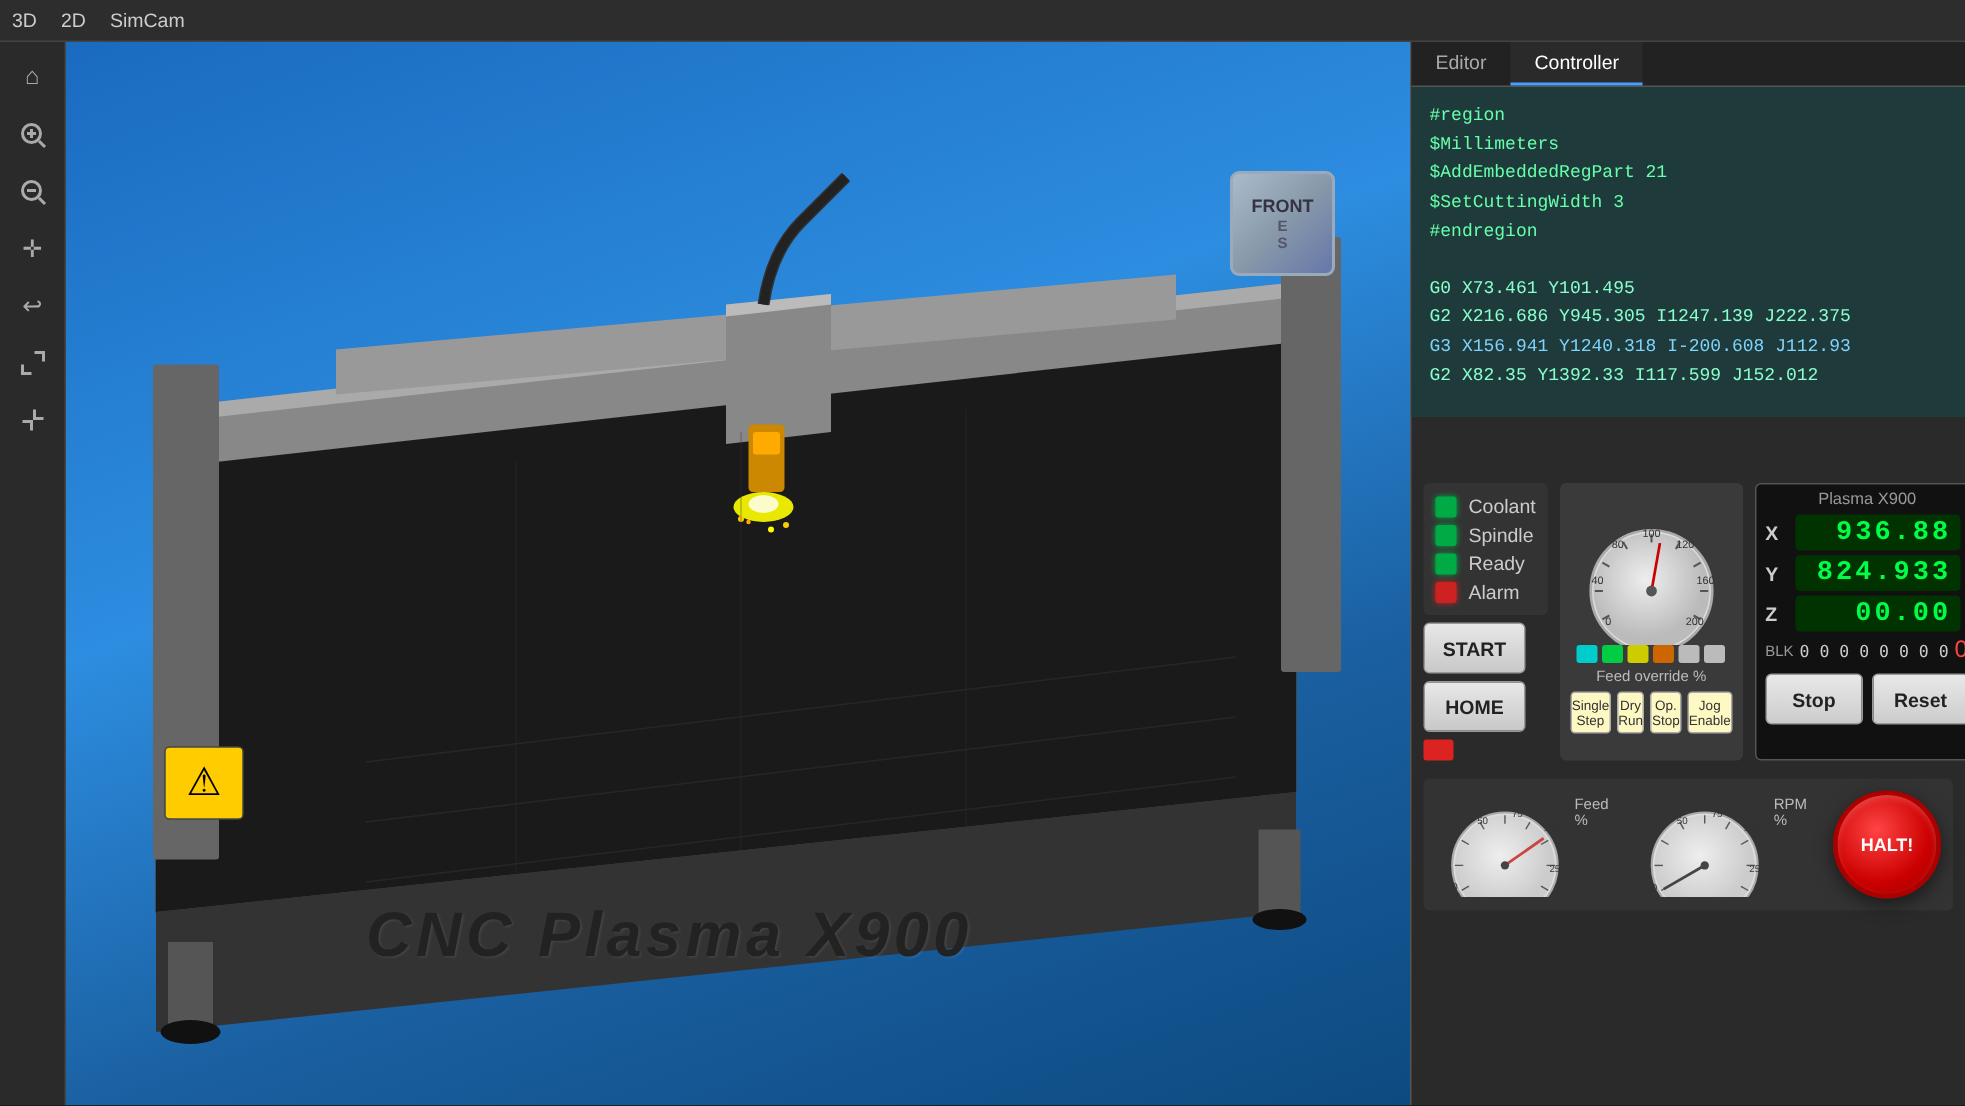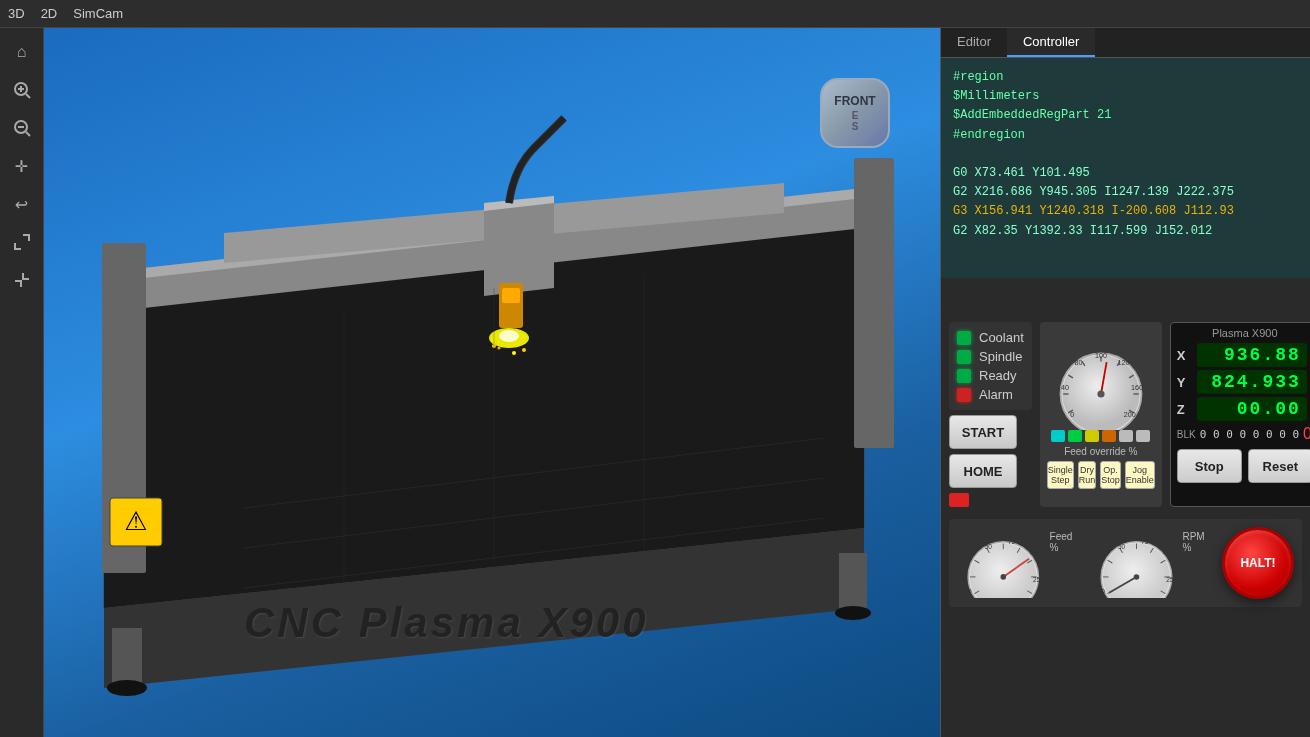--- a/index.html
+++ b/index.html
@@ -86,27 +86,28 @@
       top: 50px;
       right: 50px;
       width: 70px;
       height: 70px;
     }
     .compass-face {
       width: 70px;
       height: 70px;
       background: linear-gradient(135deg, #aabbcc 0%, #8899aa 50%, #6677aa 100%);
       border: 2px solid #9aaabb;
-      border-radius: 18px;
+      border-radius: 6px;
       display: flex;
       align-items: center;
       justify-content: center;
       color: #334;
       font-size: 14px;
       font-weight: bold;
+      margin-top: 36px;
     }
 
     
     .right-panel {
       width: 370px;
       background: #2a2a2a;
       display: flex;
       flex-direction: column;
       border-left: 1px solid #555;
       flex-shrink: 0;
@@ -501,25 +502,26 @@
 
     <div class="tabs">
       <div class="tab">Editor</div>
       <div class="tab active">Controller</div>
     </div>
 
     <div class="code-editor">
         <div class="code-line" style="color: rgb(102, 255, 170);">#region</div>
         <div class="code-line" style="color: rgb(102, 255, 170);">$Millimeters</div>
         <div class="code-line" style="color: rgb(102, 255, 170);">$AddEmbeddedRegPart 21</div>
+        <div class="code-line" style="color: rgb(102, 255, 170);">$SetCuttingWidth 3</div>
         <div class="code-line" style="color: rgb(102, 255, 170);">#endregion</div>
         <div class="code-line">&nbsp;</div>
         <div class="code-line" style="color: rgb(136, 255, 204);">G0 X73.461 Y101.495</div>
         <div class="code-line" style="color: rgb(136, 255, 204);">G2 X216.686 Y945.305 I1247.139 J222.375</div>
-        <div class="code-line" style="color: #eab308;">G3 X156.941 Y1240.318 I-200.608 J112.93</div>
+        <div class="code-line" style="color: #7dd3fc;">G3 X156.941 Y1240.318 I-200.608 J112.93</div>
         <div class="code-line" style="color: rgb(136, 255, 204);">G2 X82.35 Y1392.33 I117.599 J152.012</div>
       </div>
 
     <div class="controller">
 
       <div style="display:flex;gap:8px;">
 
         <div style="display:flex;flex-direction:column;gap:5px;">
 
           <div class="status-row">

